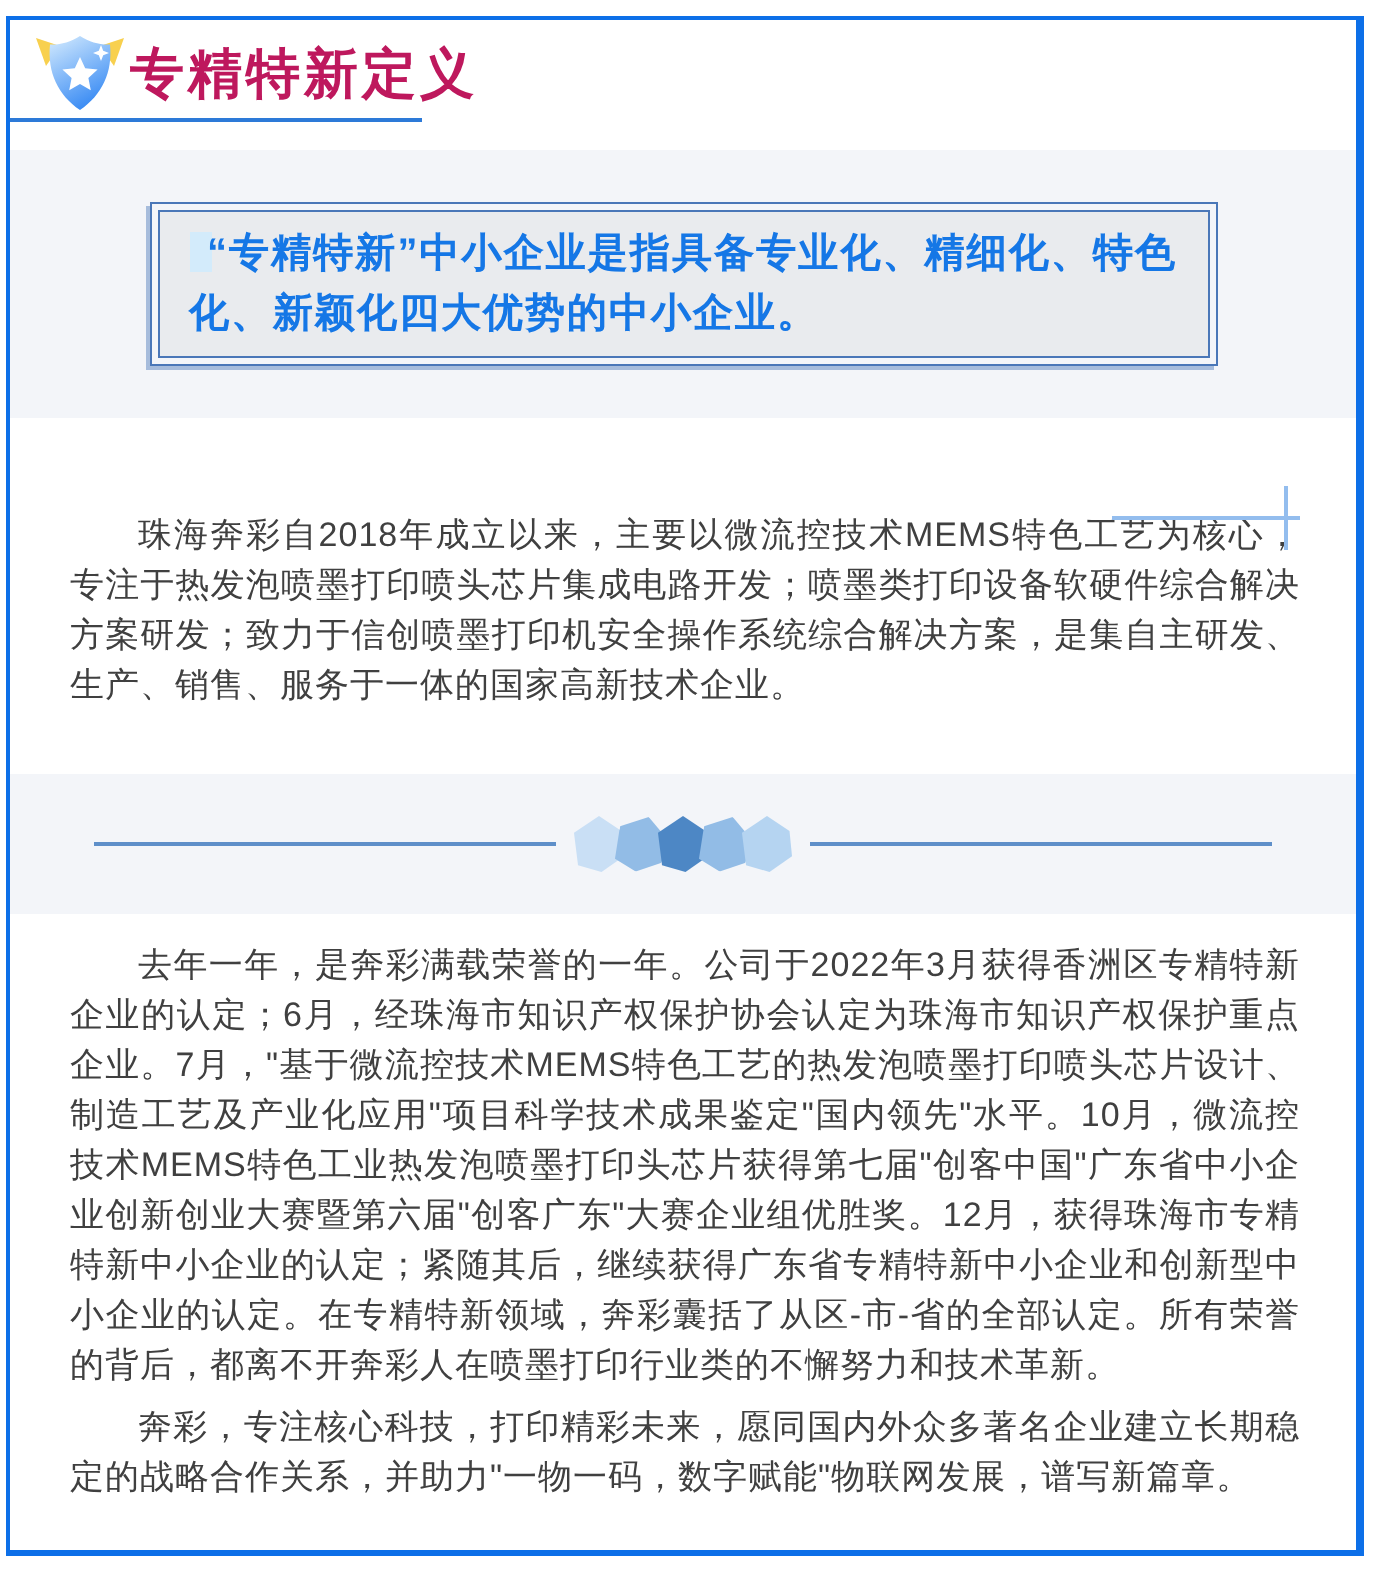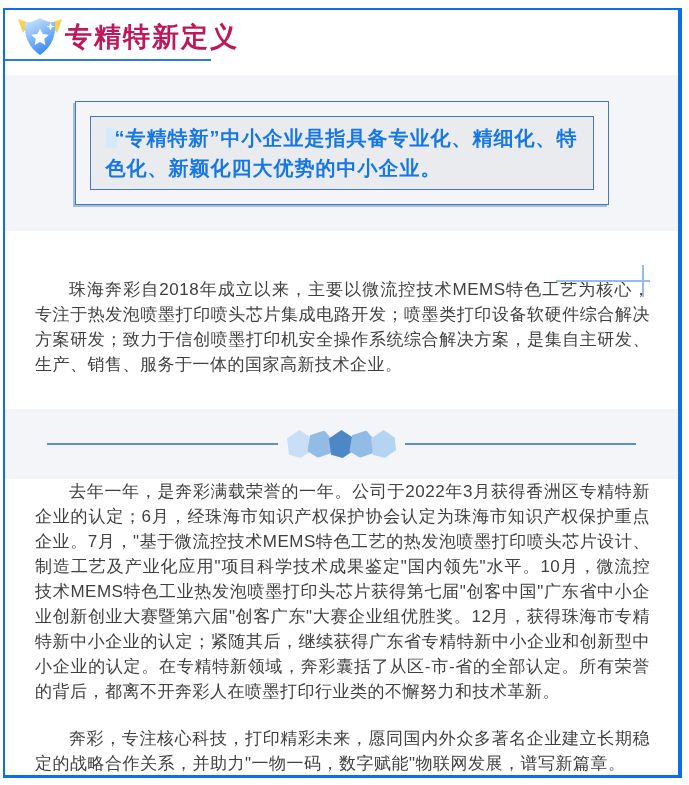--- a/index.html
+++ b/index.html
@@ -25,21 +25,21 @@
   .page-title {
     font-size:27px; font-weight:bold; color:#be185d;
     letter-spacing:2px; margin-left:2px;
   }
   .title-underline { width:206px; height:2px; background:#2d7ad8; margin-top:1px; }
 
   
   .band-top { background:#f3f5f9; margin-top:14px; padding:26px 0; }
   .quote-box {
     width:534px; margin:0 auto;
-    border:1px solid #4a77b8; padding:14px;
+    border:1px solid #4a77b8; padding:3px;
     box-shadow:-2px 2px 0 0 rgba(74,119,184,.45);
   }
   .quote-inner {
     border:1px solid #4a77b8; background:#e9ebee;
     padding:6px 15px;
     font-size:20px; font-weight:bold; color:#1577e6;
     line-height:30px; letter-spacing:1px;
     text-align:justify;
   }
   .lead-mark {
@@ -67,22 +67,22 @@
     display:flex; align-items:center; padding:0 42px;
   }
   .div-line { flex:1; height:2px; background:#5e8fc9; }
   .hex-row { display:flex; align-items:center; padding:0 11px; }
   .hex {
     width:25px; height:28px; margin:0 -2px; display:inline-block;
     clip-path:polygon(50% 0%, 95% 27%, 100% 72%, 55% 100%, 8% 88%, 0% 30%);
   }
   .hex:nth-child(even) { transform:rotate(16deg); }
 
-  .para-block-2 { }
-  .para-block-3 { margin-top:22px; }
+  .para-block-2 { margin-top:13px; }
+  .para-block-3 { margin-top:6px; }
 </style>
 </head>
 <body>
 
 <div class="page-wrap">
   <div class="page">
 
     <div class="header">
       <svg class="badge-icon" viewBox="0 0 46 42">
         <defs>

